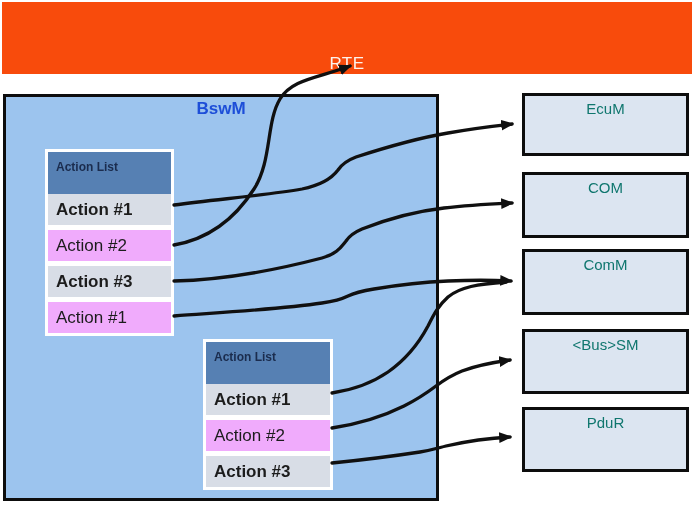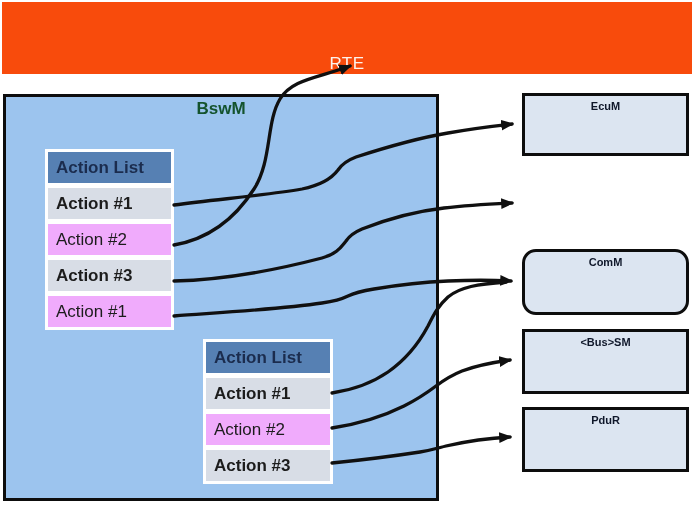--- a/index.html
+++ b/index.html
@@ -6,38 +6,38 @@
   .canvas{position:relative;width:694px;height:507px;background:#ffffff;overflow:hidden;}
 
   
   .rte-bar{position:absolute;left:2px;top:2px;width:690px;height:72px;background:#F84B0C;
            display:flex;align-items:flex-end;justify-content:center;}
   .rte-label{color:#FDF2EC;font-size:17px;font-weight:500;letter-spacing:.5px;}
 
   
   .bswm-box{position:absolute;left:3px;top:94px;width:436px;height:407px;box-sizing:border-box;
             background:#9CC4EE;border:3px solid #0d0d0d;}
-  .bswm-label{display:block;text-align:center;margin-top:2px;font-size:17px;font-weight:bold;color:#14532d;}
+  .bswm-label{display:block;text-align:center;margin-top:2px;font-size:17px;font-weight:bold;color:#1d4ed8;}
 
   
   .action-table{position:absolute;background:#ffffff;padding:3px;box-sizing:border-box;}
-  .action-table .thead{height:31px;line-height:31px;background:#5680B3;color:#1B2C4E;
-                       font-weight:bold;font-size:17px;padding-left:8px;margin-bottom:5px;}
+  .action-table .thead{height:42px;line-height:31px;background:#5680B3;color:#1B2C4E;
+                       font-weight:bold;font-size:12px;padding-left:8px;}
   .action-table .trow{height:31px;line-height:31px;font-size:17px;color:#1c1c1c;
                       padding-left:8px;margin-bottom:5px;}
   .action-table .trow:last-child{margin-bottom:0;}
   .action-table .trow.odd{background:#D8DDE6;font-weight:bold;}
   .action-table .trow.even{background:#f0abfc;}
   .table-1{left:45px;top:149px;width:129px;}
   .table-2{left:203px;top:339px;width:130px;}
 
   
   .module-box{position:absolute;left:522px;width:167px;box-sizing:border-box;background:#DCE5F1;
               border:3px solid #0d0d0d;text-align:center;}
-  .module-label{display:block;margin-top:4px;font-size:11px;font-weight:bold;color:#0f172a;}
+  .module-label{display:block;margin-top:4px;font-size:15px;font-weight:normal;color:#0f766e;}
 
   
   svg.arrows{position:absolute;left:0;top:0;width:694px;height:507px;pointer-events:none;}
   svg.arrows path.conn{fill:none;stroke:#101010;stroke-width:3.3px;stroke-linecap:round;}
 </style>
 </head>
 <body>
 
 <div class="canvas">
 
@@ -60,21 +60,24 @@
   <div class="action-table table-2">
     <div class="thead">Action List</div>
     <div class="trow odd">Action #1</div>
     <div class="trow even">Action #2</div>
     <div class="trow odd">Action #3</div>
   </div>
 
   <div class="module-box" style="top:93px;height:63px;">
     <span class="module-label">EcuM</span>
   </div>
-  <div class="module-box" style="top:249px;height:66px;border-radius:14px;">
+  <div class="module-box" style="top:172px;height:66px;">
+    <span class="module-label">COM</span>
+  </div>
+  <div class="module-box" style="top:249px;height:66px;">
     <span class="module-label">ComM</span>
   </div>
   <div class="module-box" style="top:407px;height:65px;">
     <span class="module-label">PduR</span>
   </div>
   <div class="module-box" style="top:329px;height:65px;">
     <span class="module-label">&lt;Bus&gt;SM</span>
   </div>
 
   <svg class="arrows" viewBox="0 0 694 507">

